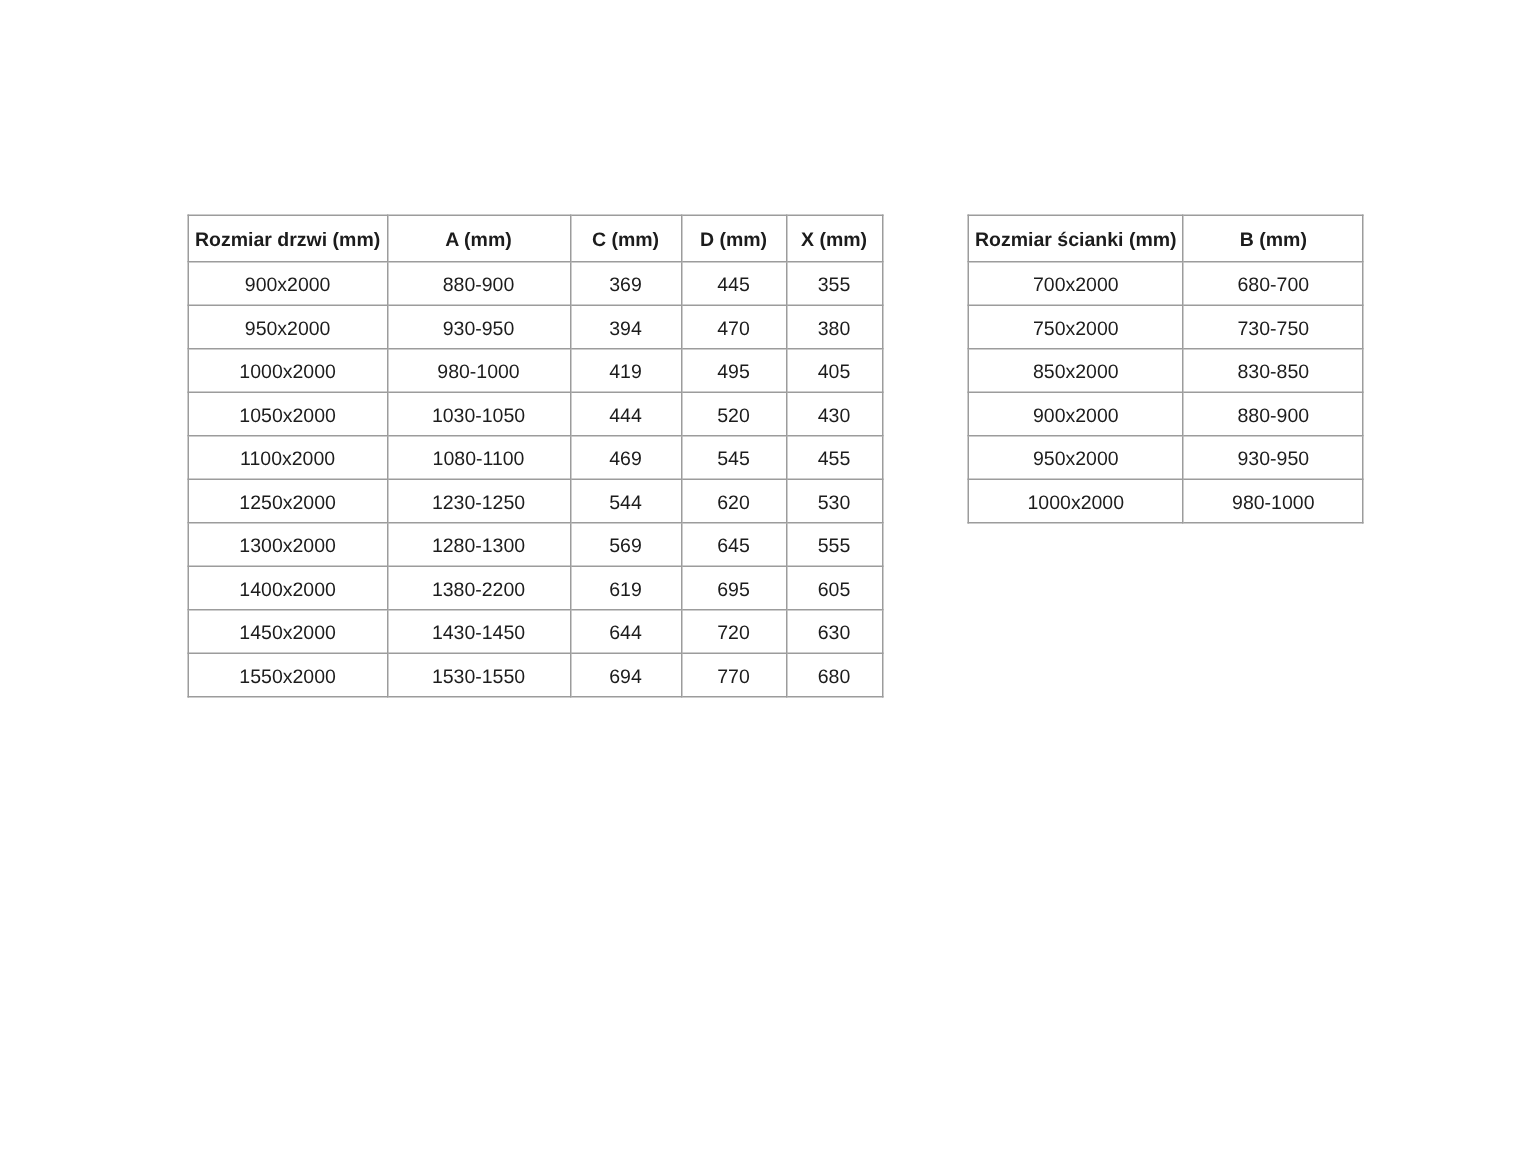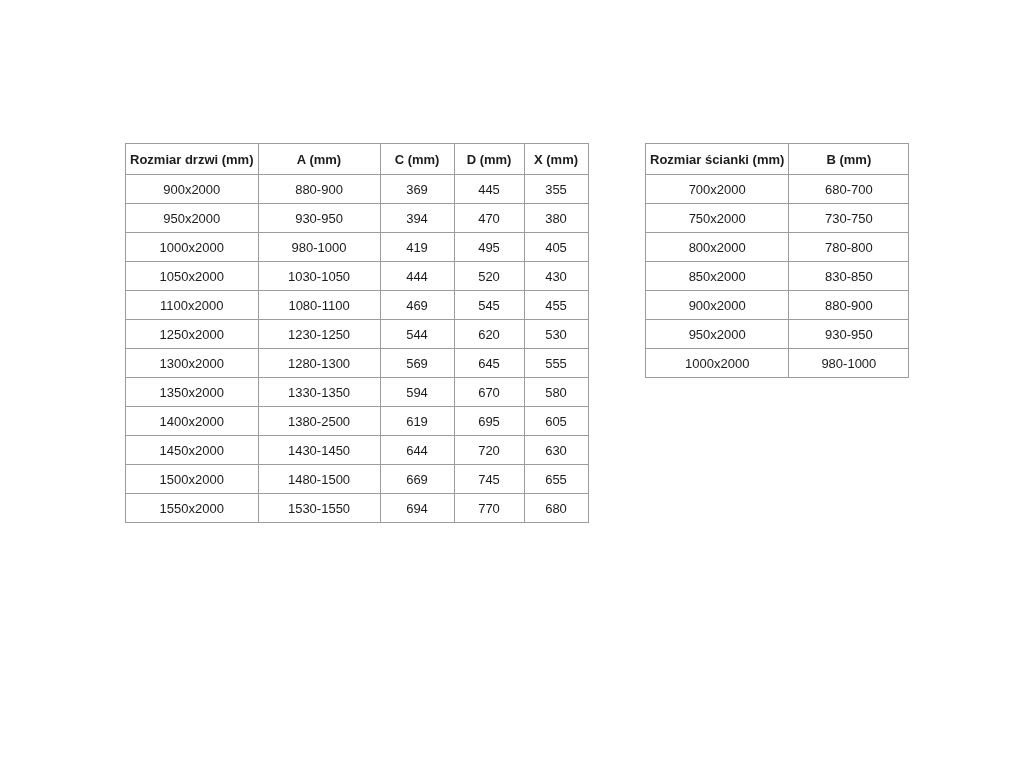--- a/index.html
+++ b/index.html
@@ -109,46 +109,32 @@
           <td>530</td>
         </tr>
         <tr>
           <td>1300x2000</td>
           <td>1280-1300</td>
           <td>569</td>
           <td>645</td>
           <td>555</td>
         </tr>
         <tr>
-          <td>1350x2000</td>
-          <td>1330-1350</td>
-          <td>594</td>
-          <td>670</td>
-          <td>580</td>
-        </tr>
-        <tr>
           <td>1400x2000</td>
-          <td>1380-2500</td>
+          <td>1380-2200</td>
           <td>619</td>
           <td>695</td>
           <td>605</td>
         </tr>
         <tr>
           <td>1450x2000</td>
           <td>1430-1450</td>
           <td>644</td>
           <td>720</td>
           <td>630</td>
-        </tr>
-        <tr>
-          <td>1500x2000</td>
-          <td>1480-1500</td>
-          <td>669</td>
-          <td>745</td>
-          <td>655</td>
         </tr>
         <tr>
           <td>1550x2000</td>
           <td>1530-1550</td>
           <td>694</td>
           <td>770</td>
           <td>680</td>
         </tr>
       </tbody>
     </table>
@@ -165,24 +151,20 @@
       <tbody>
         <tr>
           <td>700x2000</td>
           <td>680-700</td>
         </tr>
         <tr>
           <td>750x2000</td>
           <td>730-750</td>
         </tr>
         <tr>
-          <td>800x2000</td>
-          <td>780-800</td>
-        </tr>
-        <tr>
           <td>850x2000</td>
           <td>830-850</td>
         </tr>
         <tr>
           <td>900x2000</td>
           <td>880-900</td>
         </tr>
         <tr>
           <td>950x2000</td>
           <td>930-950</td>

